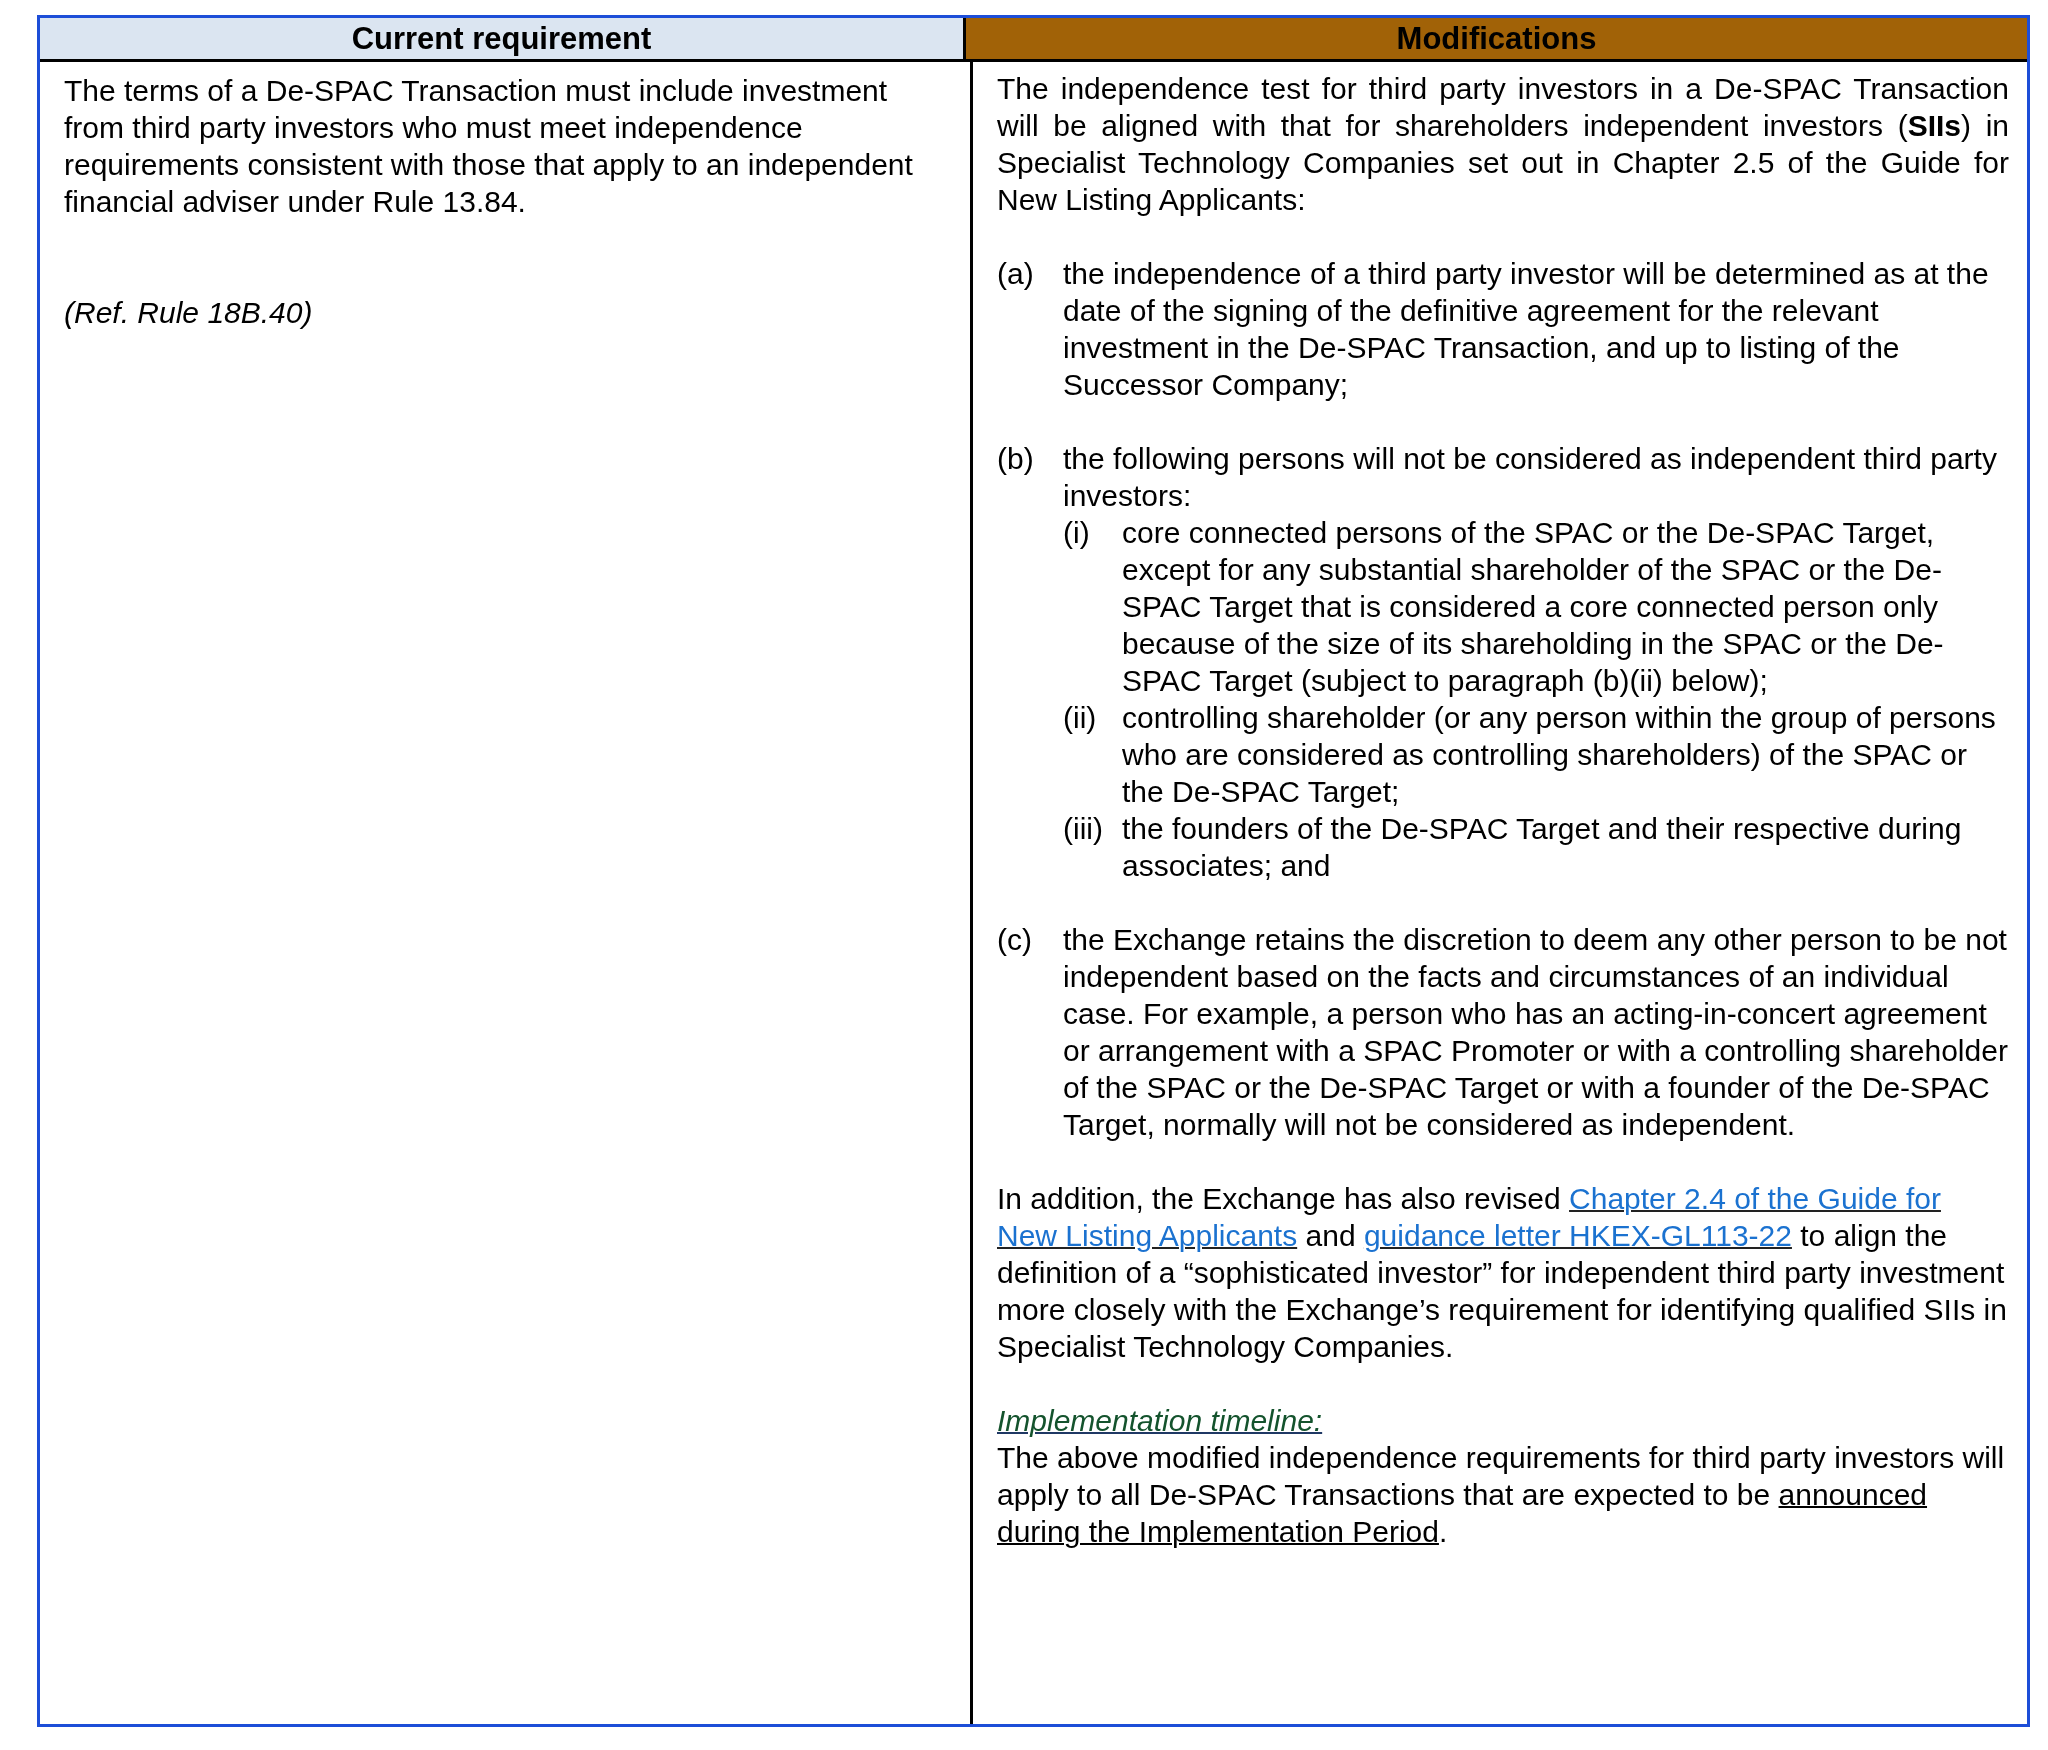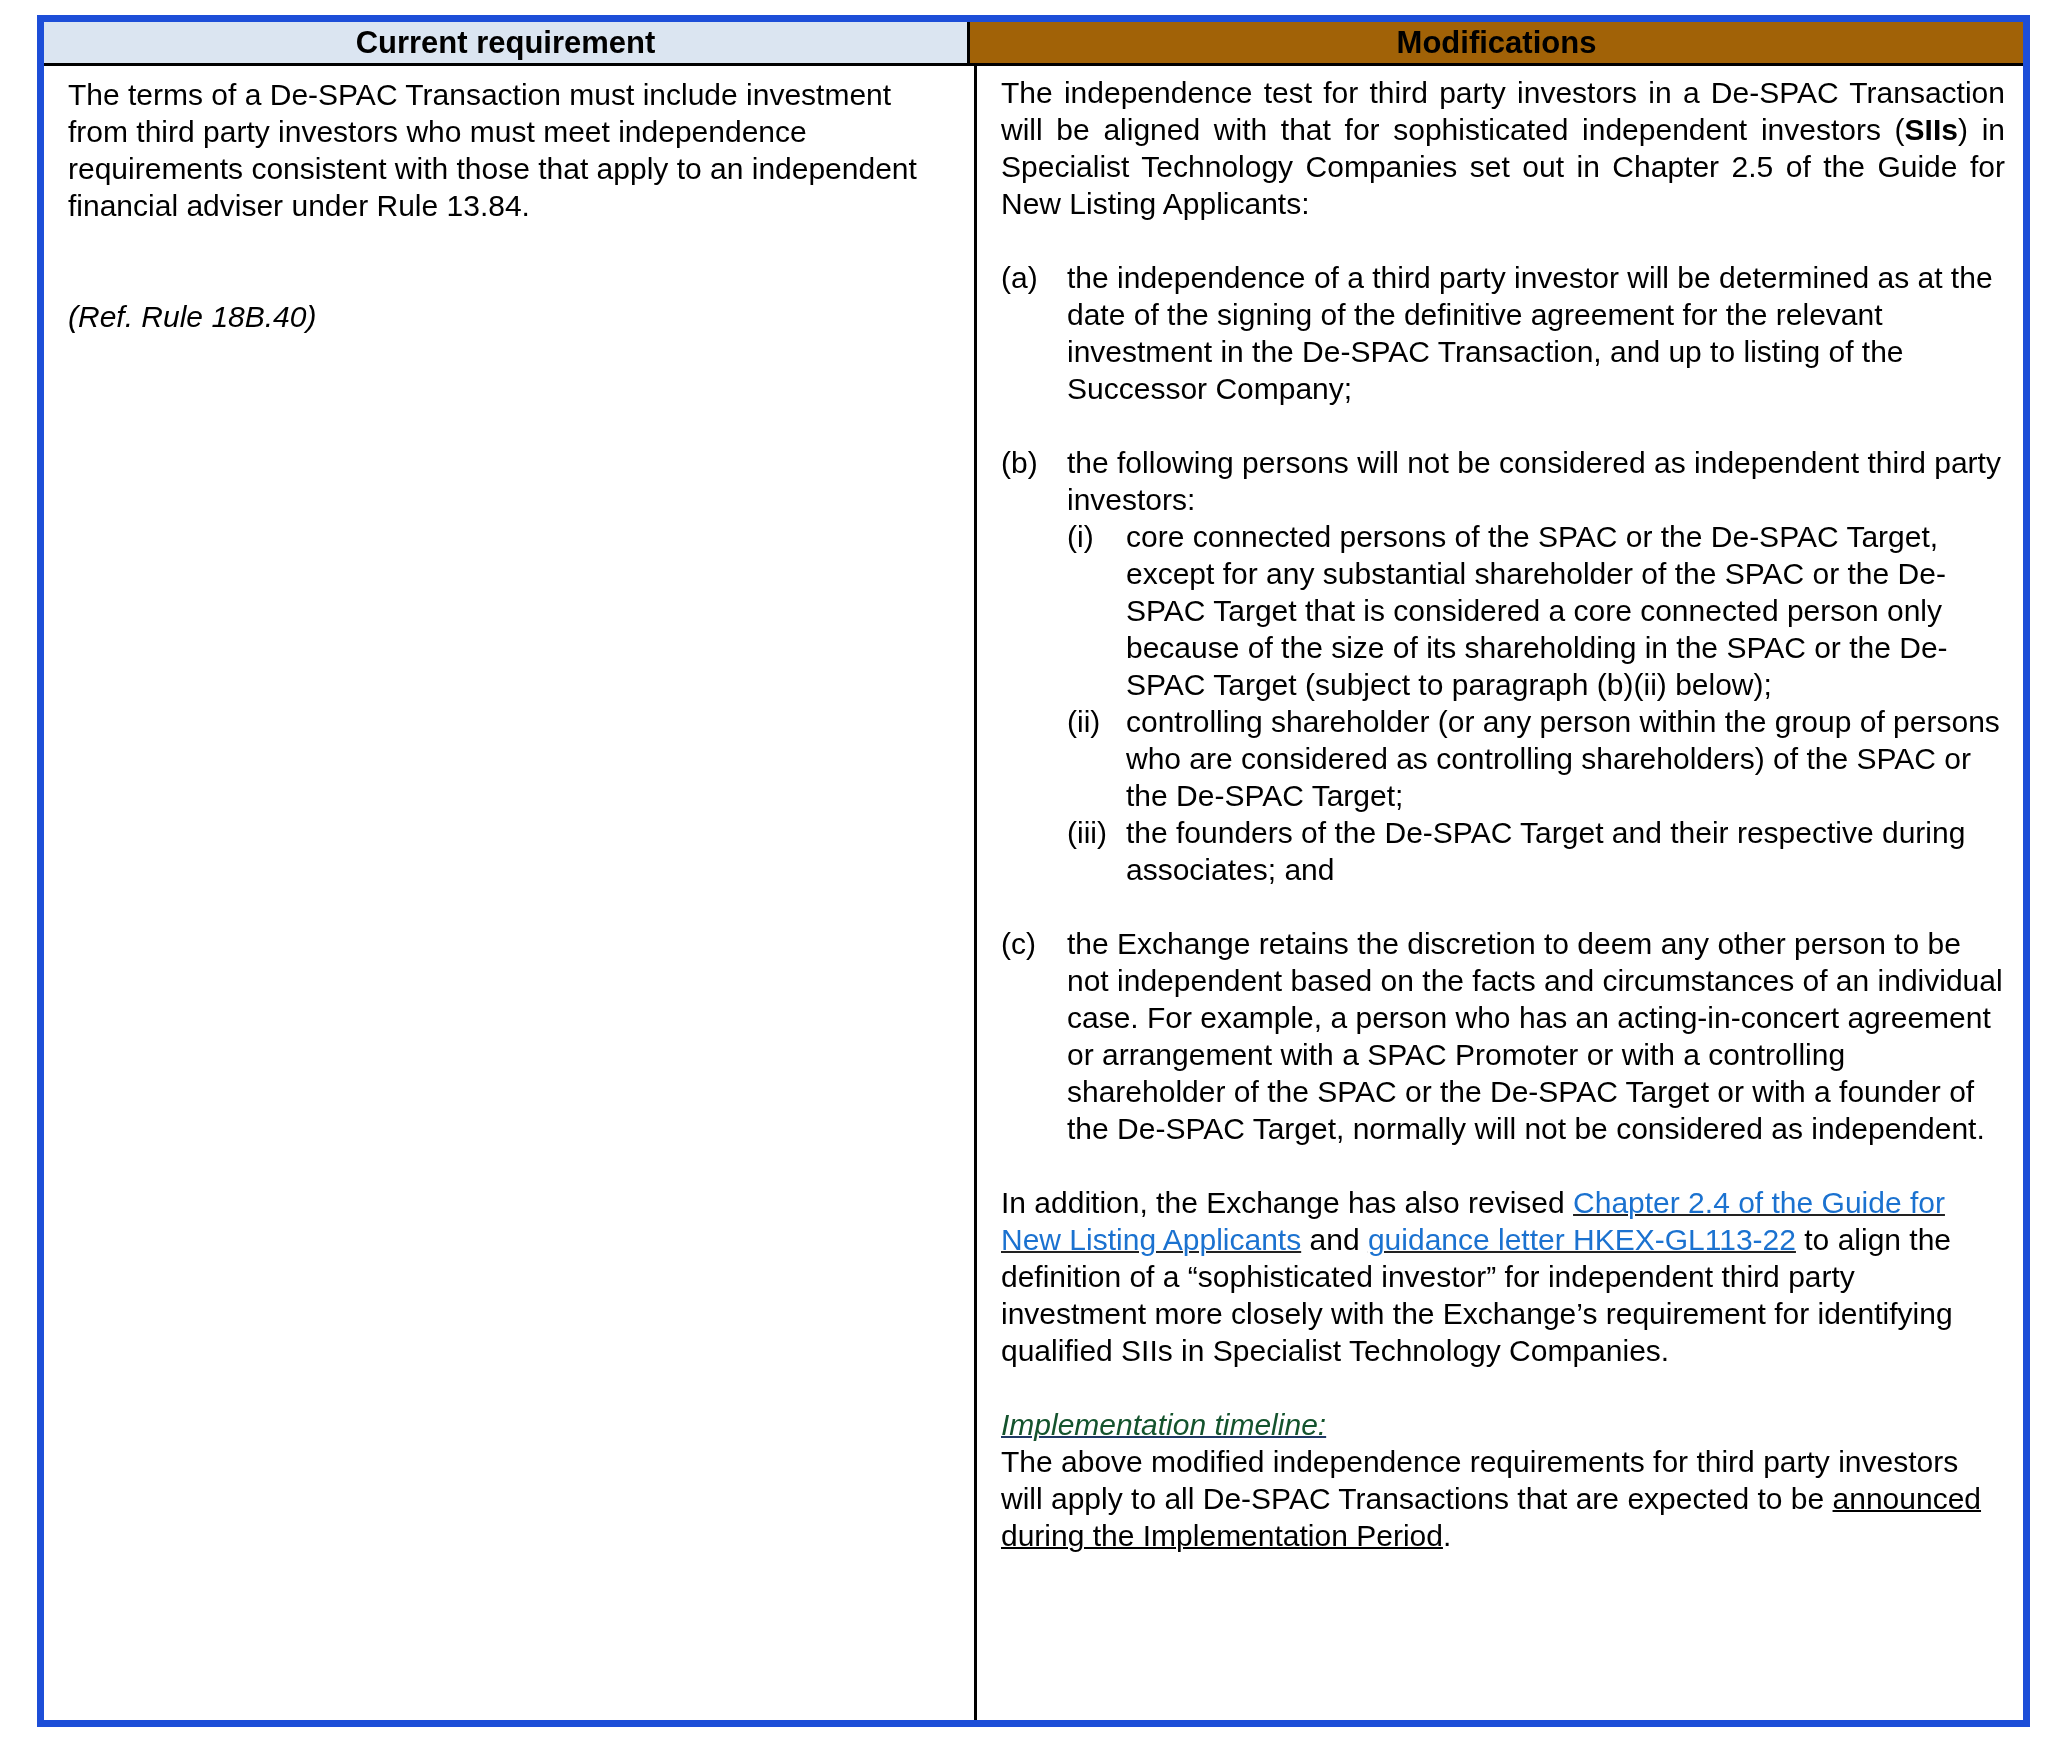--- a/index.html
+++ b/index.html
@@ -3,21 +3,21 @@
 <meta charset="utf-8">
 <style>
   html,body { margin:0; padding:0; background:#fff; }
   .page {
     position:relative; width:2048px; height:1750px; background:#fff;
     font-family:"Liberation Sans","DejaVu Sans",sans-serif;
     color:#000; font-size:30px; line-height:37px;
   }
   .doc-table {
     position:absolute; left:37px; top:15px; width:1993px; height:1712px;
-    border:7px solid #1d4ed8; box-sizing:border-box;
+    border:3px solid #1d4ed8; box-sizing:border-box;
     display:flex; flex-direction:column;
   }
   .hdr-row { display:flex; flex:0 0 auto; border-bottom:3px solid #000; }
   .hdr-cell {
     box-sizing:border-box; height:41px;
     display:flex; align-items:center; justify-content:center;
     font-weight:bold; font-size:31px; line-height:38px;
   }
   .hdr-left  { width:926px; border-right:3px solid #000; }
   .hdr-right { flex:1; }
@@ -57,21 +57,21 @@
       <div class="hdr-cell hdr-right" style="background: #a16207;">
         <span>Modifications</span>
       </div>
     </div>
     <div class="body-row">
       <div class="body-cell body-left" id="left-cell">
           <div class="blk p"><span>The terms of a De-SPAC Transaction must include investment from third party investors who must meet independence requirements consistent with those that apply to an independent financial adviser under Rule 13.84.</span></div>
           <div class="blk p-gap2"><span class="i">(Ref. Rule 18B.40)</span></div>
         </div>
       <div class="body-cell body-right" id="right-cell">
-          <div class="blk p-justify"><span>The independence test for third party investors in a De-SPAC Transaction will be aligned with that for sophisticated independent investors (</span><span class="b">SIIs</span><span>) in Specialist Technology Companies set out in Chapter 2.5 of the Guide for New Listing Applicants:</span></div>
+          <div class="blk p-justify"><span>The independence test for third party investors in a De-SPAC Transaction will be aligned with that for shareholders independent investors (</span><span class="b">SIIs</span><span>) in Specialist Technology Companies set out in Chapter 2.5 of the Guide for New Listing Applicants:</span></div>
           <div class="blk li1">
             <span class="lbl">(a)</span>
             <span class="txt"><span>the independence of a third party investor will be determined as at the date of the signing of the definitive agreement for the relevant investment in the De-SPAC Transaction, and up to listing of the Successor Company;</span></span>
           </div>
           <div class="blk li1">
             <span class="lbl">(b)</span>
             <span class="txt"><span>the following persons will not be considered as independent third party investors:</span></span>
           </div>
           <div class="blk li2">
             <span class="lbl">(i)</span>

